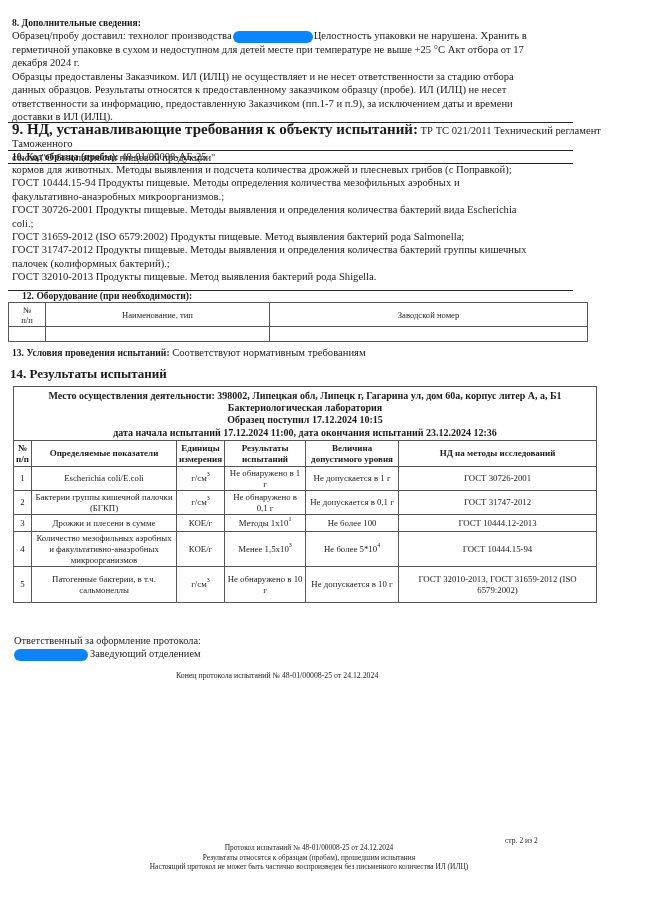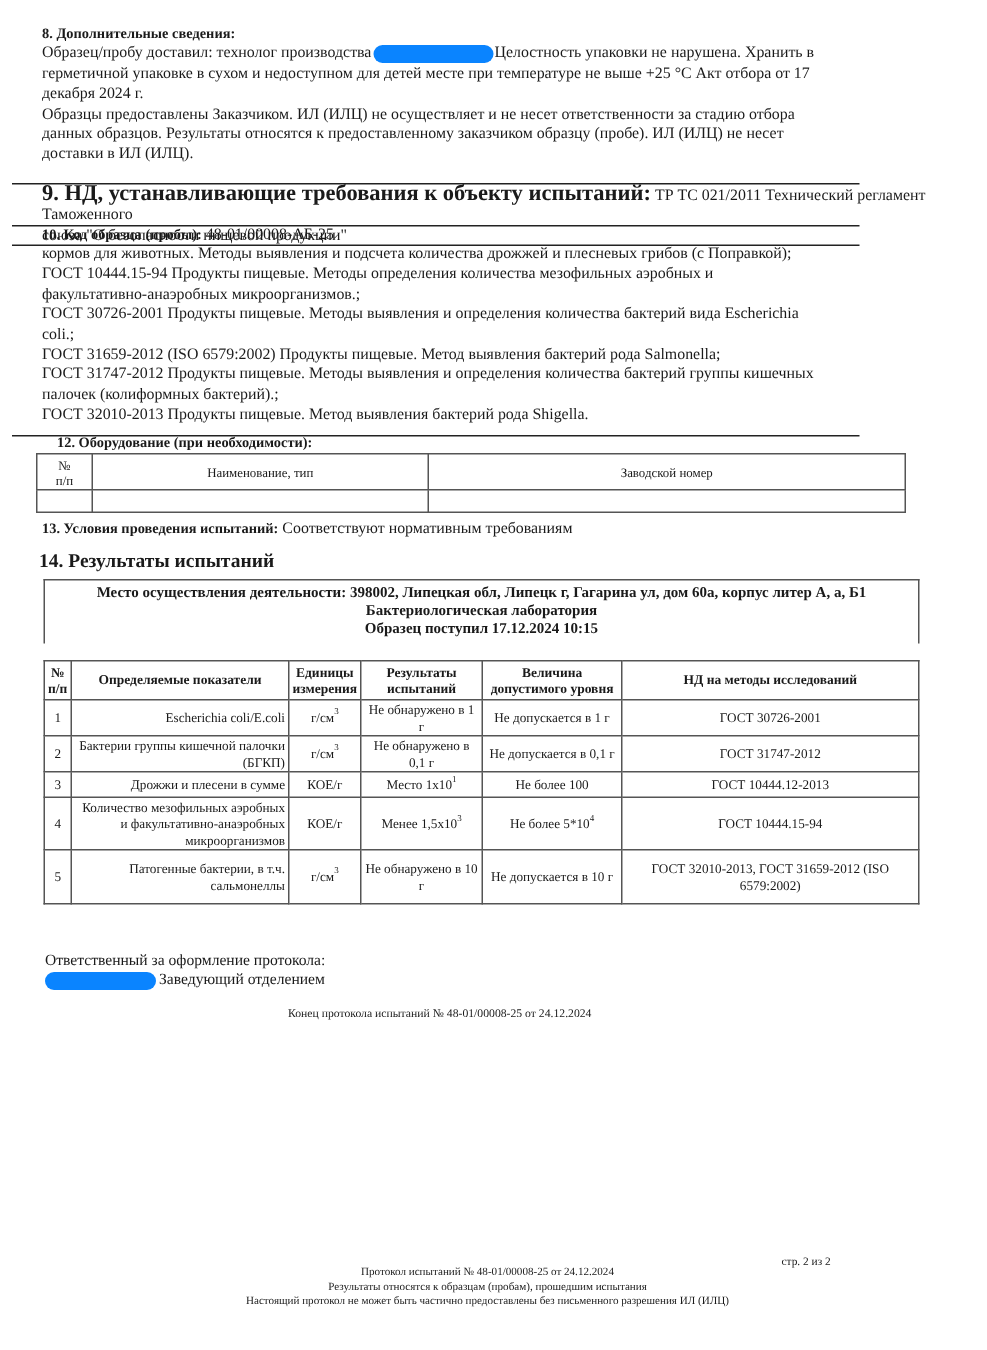--- a/index.html
+++ b/index.html
@@ -1,46 +1,47 @@
 <!DOCTYPE html>
 <html><head>
 <meta charset="utf-8">
 <style>
   html, body { margin: 0; padding: 0; background: #ffffff; }
   body { width: 658px; height: 900px; position: relative; overflow: hidden;
          font-family: "Liberation Serif", "DejaVu Serif", serif; color: #1a1a1a; }
-  .abs { position: absolute; margin-left: 16px; }
+  .abs { position: absolute; }
   .t { font-size: 10.6px; line-height: 13.4px; }
   .b { font-weight: bold; }
   .hr { position: absolute; height: 0; border-top: 1px solid #222; }
   .redact { display: inline-block; background: #0a84ff; border-radius: 8px; vertical-align: middle; }
   table { border-collapse: collapse; }
   .eq td, .res td, .res th { border: 1px solid #555; }
   .eq td { font-size: 8.6px; line-height: 10px; text-align: center; padding: 0; }
   .res { font-size: 8.8px; }
   .res th { font-weight: bold; font-size: 9px; line-height: 11px; padding: 1px 2px; }
   .res td { text-align: center; padding: 1px 2px; line-height: 10.6px; }
-  .res td.l { text-align: right; }
+  .res td.l { text-align: center; }
   sup { font-size: 6px; vertical-align: 5px; line-height: 0; }
   .hdrbox { border: 1px solid #555; border-bottom: none; text-align: center;
             font-size: 10px; line-height: 12.2px; padding: 3px 0 2px; font-weight: bold; }
   .foot { font-size: 7.4px; line-height: 9.6px; text-align: center; }
 </style>
 </head>
 <body>
 
 <div class="abs t" style="left:12px; top:16px; width:620px;">
   <div class="b" style="font-size:9.6px;">8. Дополнительные сведения:</div>
   <div>
     <span>Образец/пробу доставил: технолог производства</span><span class="redact" style="width:80px; height:12px; margin:0 1px;"></span><span>Целостность упаковки не нарушена. Хранить в</span>
   </div>
   <div>герметичной упаковке в сухом и недоступном для детей месте при температуре не выше +25 °С  Акт отбора от 17</div>
   <div>декабря 2024 г.</div>
   <div>Образцы предоставлены Заказчиком. ИЛ (ИЛЦ) не осуществляет и не несет ответственности за стадию отбора</div>
   <div>данных образцов. Результаты относятся к предоставленному заказчиком образцу (пробе). ИЛ (ИЛЦ) не несет</div>
+  <div>ответственности за информацию, предоставленную Заказчиком (пп.1-7 и п.9), за исключением даты и времени</div>
   <div>доставки в ИЛ (ИЛЦ).</div>
 </div>
 <div class="hr" style="left:8px; top:122px; width:565px;"></div>
 
 <div class="abs t" style="left:12px; top:123px; width:630px;">
   <div><span class="b" style="font-size:15px;">9. НД, устанавливающие требования к объекту испытаний:</span><span> ТР ТС 021/2011 Технический регламент Таможенного</span></div>
   <div>союза "О безопасности пищевой продукции"</div>
 </div>
 <div class="hr" style="left:8px; top:150px; width:565px;"></div>
 
@@ -82,20 +83,21 @@
 <div class="abs t" style="left:12px; top:346px;">
   <span class="b" style="font-size:9.6px;">13. Условия проведения испытаний:</span><span> Соответствуют нормативным требованиям</span>
 </div>
 
 <div class="abs b" style="left:10px; width:658px; top:366px; text-align:left; font-size:13px;">14. Результаты испытаний</div>
 
 <div class="abs hdrbox" style="left:13px; top:386px; width:582px;">
   <div>Место осуществления деятельности: 398002, Липецкая обл, Липецк г, Гагарина ул, дом 60а, корпус литер А, а, Б1</div>
   <div>Бактериологическая лаборатория</div>
   <div>Образец поступил 17.12.2024 10:15</div>
+  <div>дата начала испытаний 17.12.2024 11:00, дата окончания испытаний 23.12.2024 12:36</div>
 </div>
 
 <table class="abs res" style="left:13px; top:440px; width:584px;">
   <tbody>
       <tr style="height:26px;">
     <th style="width:13px;">№ п/п</th>
     <th style="width:140px;">Определяемые показатели</th>
     <th style="width:40px;">Единицы измерения</th>
     <th style="width:76px;">Результаты испытаний</th>
     <th style="width:88px;">Величина допустимого уровня</th>
@@ -114,21 +116,21 @@
     <td class="l">Бактерии группы кишечной палочки (БГКП)</td>
     <td><span>г/см</span><sup>3</sup></td>
     <td><span>Не обнаружено в 0,1 г</span><sup></sup></td>
     <td><span>Не допускается в 0,1 г</span><sup></sup></td>
     <td>ГОСТ 31747-2012</td>
   </tr>
   <tr style="height:17px;">
     <td>3</td>
     <td class="l">Дрожжи и плесени в сумме</td>
     <td><span>КОЕ/г</span><sup></sup></td>
-    <td><span>Место 1х10</span><sup>1</sup></td>
+    <td><span>Методы 1х10</span><sup>1</sup></td>
     <td><span>Не более 100</span><sup></sup></td>
     <td>ГОСТ 10444.12-2013</td>
   </tr>
   <tr style="height:34px;">
     <td>4</td>
     <td class="l">Количество мезофильных аэробных и факультативно-анаэробных микроорганизмов</td>
     <td><span>КОЕ/г</span><sup></sup></td>
     <td><span>Менее 1,5х10</span><sup>3</sup></td>
     <td><span>Не более 5*10</span><sup>4</sup></td>
     <td>ГОСТ 10444.15-94</td>
@@ -148,14 +150,14 @@
   <div>Ответственный за оформление протокола:</div>
   <div><span class="redact" style="width:74px; height:12px; margin-right:2px;"></span><span>Заведующий отделением</span></div>
 </div>
 
 <div class="abs" style="left:176px; top:671px; font-size:7.8px;">Конец протокола испытаний № 48-01/00008-25 от 24.12.2024</div>
 
 <div class="abs" style="left:505px; top:836px; font-size:7.6px;">стр. 2 из 2</div>
 <div class="abs foot" style="left:100px; top:843px; width:418px;">
   <div>Протокол испытаний № 48-01/00008-25 от 24.12.2024</div>
   <div>Результаты относятся к образцам (пробам), прошедшим испытания</div>
-  <div>Настоящий протокол не может быть частично предоставлены без письменного разрешения ИЛ (ИЛЦ)</div>
+  <div>Настоящий протокол не может быть частично воспроизведен без письменного количества ИЛ (ИЛЦ)</div>
 </div>
 
 </body></html>

